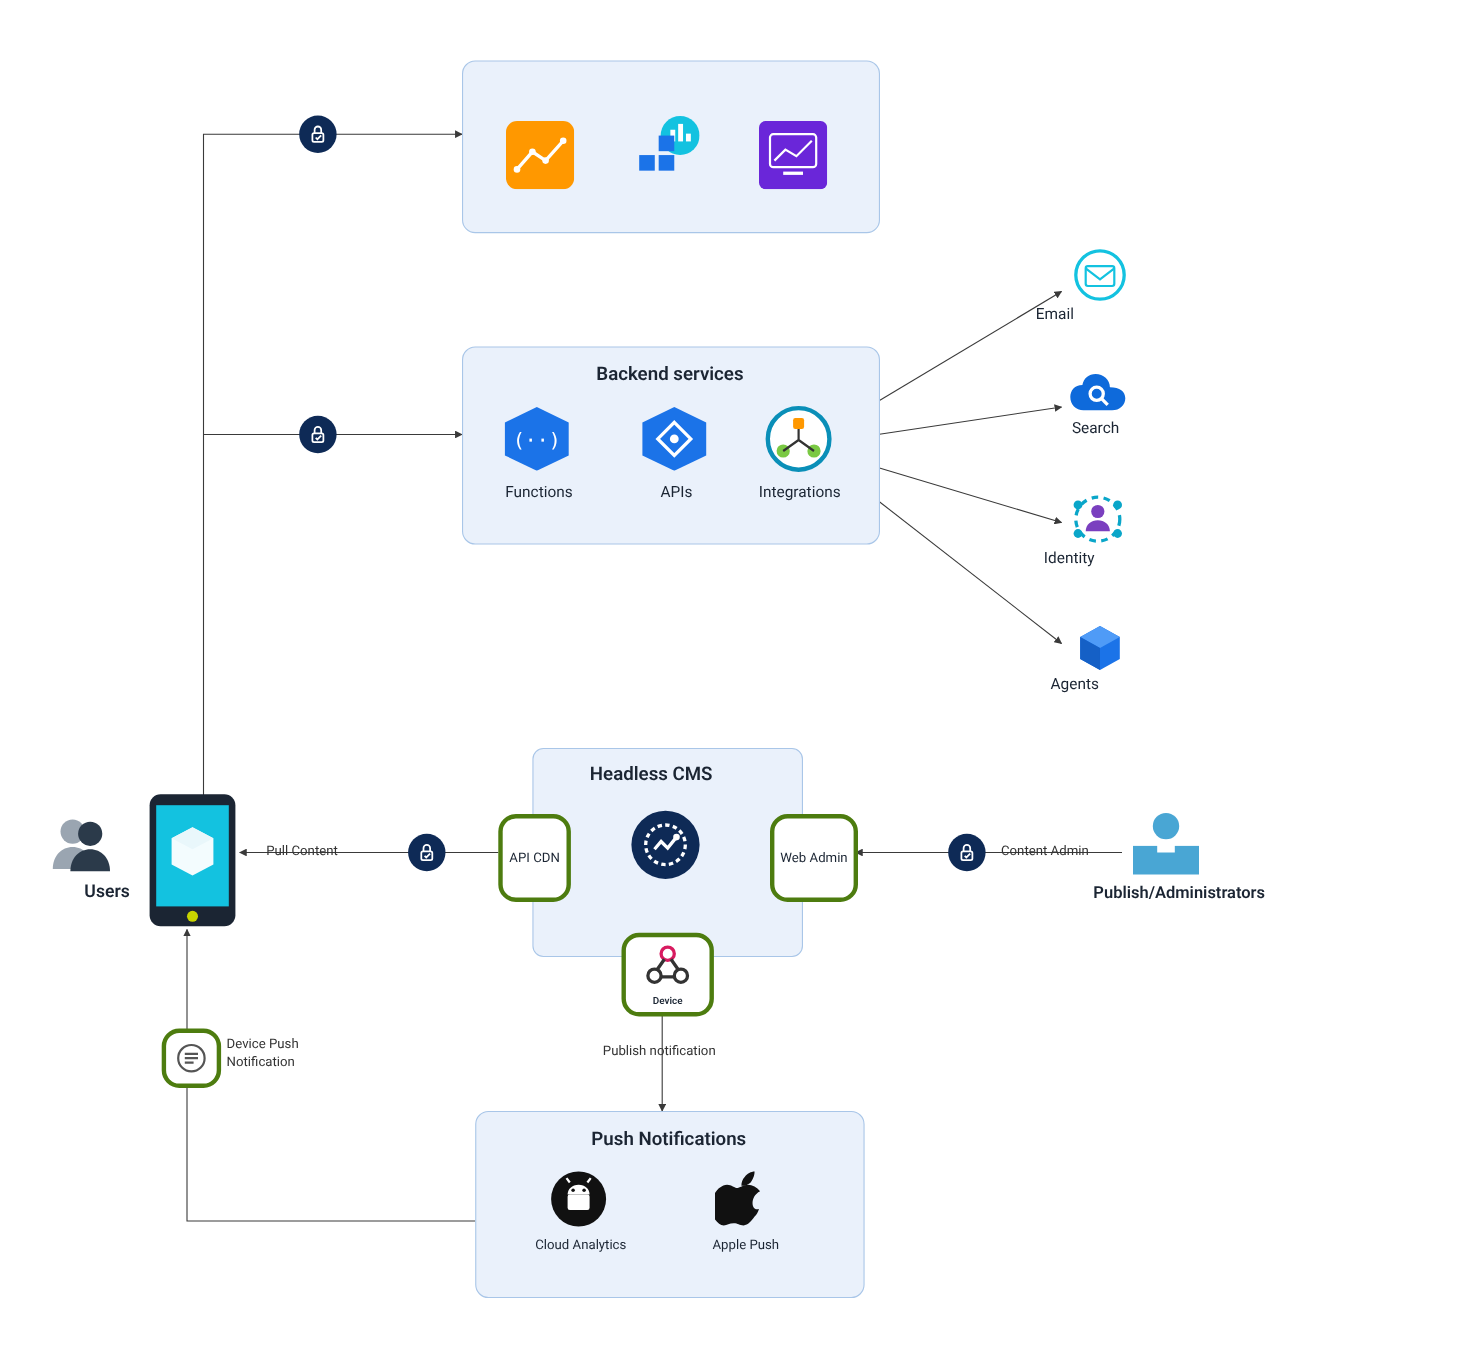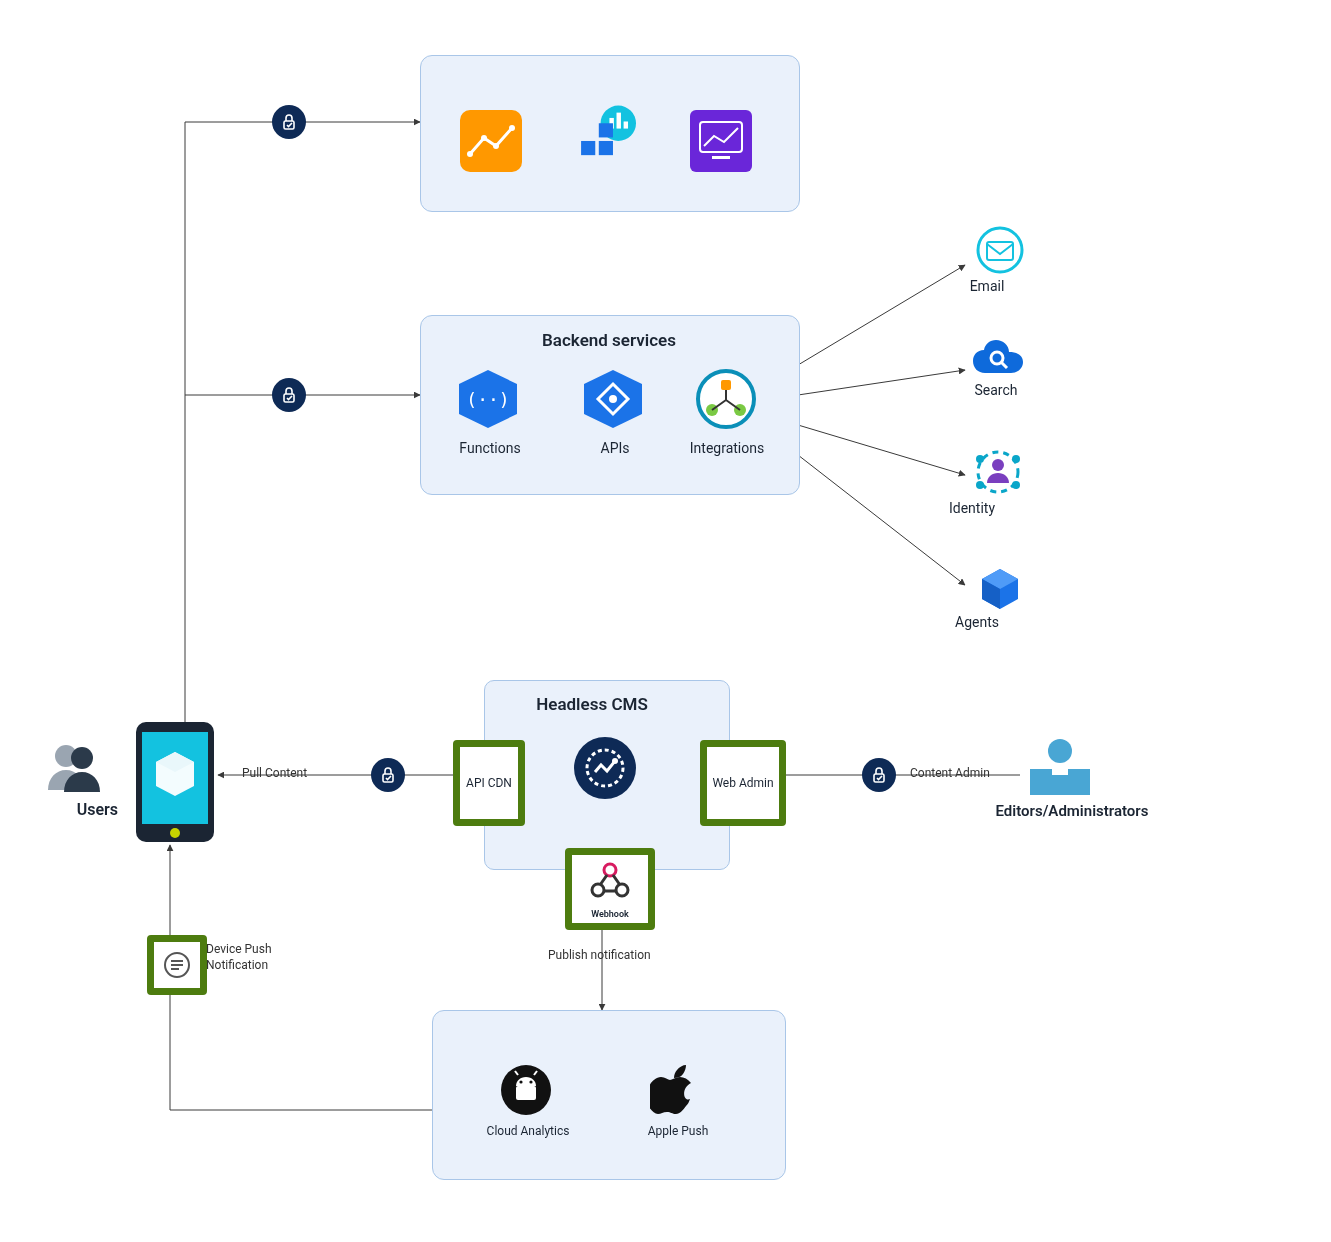--- a/index.html
+++ b/index.html
@@ -1,21 +1,21 @@
 <!DOCTYPE html>
 <html><head>
 <meta charset="utf-8">
 <style>
   html,body{margin:0;padding:0;background:#fff;font-family:-apple-system,BlinkMacSystemFont,"Segoe UI",Roboto,Arial,sans-serif;color:#1b2533}
   .canvas{position:relative;width:1331px;height:1242px}
   .box{position:absolute;background:#eaf1fb;border:1px solid #a9c6e8;border-radius:12px}
   .title{position:absolute;font-weight:600;color:#1b2533}
   .sublabel{position:absolute;font-size:14px;color:#1b2533;text-align:center}
   .edge-label{position:absolute;font-size:12px;color:#333}
-  .mini{position:absolute;background:#fff;border:7px solid #4d7c0f;border-radius:4px}
+  .mini{position:absolute;background:#fff;border:4px solid #4d7c0f;border-radius:16px}
   .mini .mt{position:absolute;width:100%;text-align:center;top:50%;transform:translateY(-50%);font-size:12px;color:#1b2533}
   .lock{position:absolute;width:34px;height:34px;border-radius:50%;background:#0e2a56}
   .lock svg{position:absolute;left:7px;top:7px;width:20px;height:20px}
   .tile{position:absolute;width:62px;height:62px;border-radius:12px}
   .tile svg{width:62px;height:62px}
   svg.arrows{position:absolute;left:0;top:0;width:1331px;height:1242px;pointer-events:none}
 </style>
 </head>
 <body>
 
@@ -107,21 +107,21 @@
   </div>
   <div class="sublabel" style="left:672px;top:440px;width:110px">Integrations</div>
 
   <div style="position:absolute;left:970px;top:225px;width:60px;text-align:center">
     <svg width="50" height="50" viewBox="0 0 50 50">
         <circle cx="25" cy="25" r="22" fill="none" stroke="#13c2e0" stroke-width="3"></circle>
         <rect x="12" y="17" width="26" height="18" rx="2" fill="none" stroke="#13c2e0" stroke-width="2"></rect>
         <path d="M12 19 L25 29 L38 19" fill="none" stroke="#13c2e0" stroke-width="2"></path>
       </svg>
   </div>
-  <div class="sublabel" style="left:957px;top:278px;width:60px">Email</div>
+  <div class="sublabel" style="left:929px;top:278px;width:60px">Email</div>
 
   <div style="position:absolute;left:968px;top:338px;width:60px;text-align:center">
     <svg width="54" height="40" viewBox="0 0 54 40">
         <path d="M38 14c0-7-6-12-13-12-6 0-11 4-12 10-7 0-11 5-11 11 0 7 5 12 12 12h26c7 0 12-5 12-11 0-6-5-10-14-10z" fill="#0e6adb"></path>
         <circle cx="26" cy="20" r="6" fill="none" stroke="#fff" stroke-width="3"></circle>
         <line x1="30" y1="24" x2="36" y2="30" stroke="#fff" stroke-width="3"></line>
       </svg>
   </div>
   <div class="sublabel" style="left:963px;top:382px;width:66px">Search</div>
 
@@ -166,24 +166,25 @@
     <div class="mt" style="line-height:1.2">Web Admin</div>
   </div>
 
   <div class="mini" style="left:565px;top:848px;width:76px;height:68px">
     <svg style="position:absolute;left:18px;top:6px" width="40" height="38" viewBox="0 0 40 38">
         <circle cx="20" cy="9" r="6" fill="none" stroke="#d81b60" stroke-width="3"></circle>
         <circle cx="8" cy="29" r="6" fill="none" stroke="#333" stroke-width="3"></circle>
         <circle cx="32" cy="29" r="6" fill="none" stroke="#333" stroke-width="3"></circle>
         <path d="M17 14 L10 24 M23 14 L30 24 M13 30 L27 30" stroke="#333" stroke-width="3" fill="none"></path>
       </svg>
-    <div style="position:absolute;bottom:4px;width:100%;text-align:center;font-size:9px;font-weight:600">Webhook</div>
+    <div style="position:absolute;bottom:4px;width:100%;text-align:center;font-size:9px;font-weight:600">Device</div>
   </div>
 
   <div class="box" style="left:432px;top:1010px;width:352px;height:168px"></div>
+  <div class="title" style="left:432px;top:1026px;width:352px;text-align:center;font-size:17px">Push Notifications</div>
   <div style="position:absolute;left:500px;top:1064px">
     <svg width="52" height="52" viewBox="0 0 52 52">
         <circle cx="26" cy="26" r="25" fill="#111"></circle>
         <path d="M16 22c0-5 4-9 10-9s10 4 10 9H16z" fill="#fff"></path>
         <rect x="16" y="22" width="20" height="14" rx="2" fill="#fff"></rect>
         <circle cx="21" cy="18" r="1.6" fill="#111"></circle>
         <circle cx="31" cy="18" r="1.6" fill="#111"></circle>
         <line x1="18" y1="11" x2="15" y2="7" stroke="#fff" stroke-width="2"></line>
         <line x1="34" y1="11" x2="37" y2="7" stroke="#fff" stroke-width="2"></line>
       </svg>
@@ -216,21 +217,21 @@
       </svg>
   </div>
 
   <div style="position:absolute;left:1024px;top:735px">
     <svg width="72" height="64" viewBox="0 0 72 64">
         <circle cx="36" cy="16" r="12" fill="#49a6d4"></circle>
         <rect x="6" y="34" width="60" height="26" fill="#49a6d4"></rect>
         <rect x="28" y="30" width="16" height="10" fill="#fff"></rect>
       </svg>
   </div>
-  <div class="title" style="left:972px;top:802px;width:200px;text-align:center;font-size:15px">Editors/Administrators</div>
+  <div class="title" style="left:972px;top:802px;width:200px;text-align:center;font-size:15px">Publish/Administrators</div>
 
   <div class="lock" style="left:272px;top:105px">
     <svg viewBox="0 0 20 20">
         <rect x="5" y="9" width="10" height="8" rx="1.5" fill="none" stroke="#fff" stroke-width="1.6"></rect>
         <path d="M7 9V6a3 3 0 016 0v3" fill="none" stroke="#fff" stroke-width="1.6"></path>
         <path d="M8 13l1.5 1.5L13 11" fill="none" stroke="#fff" stroke-width="1.6"></path>
       </svg>
   </div>
   <div class="lock" style="left:272px;top:378px">
     <svg viewBox="0 0 20 20">

